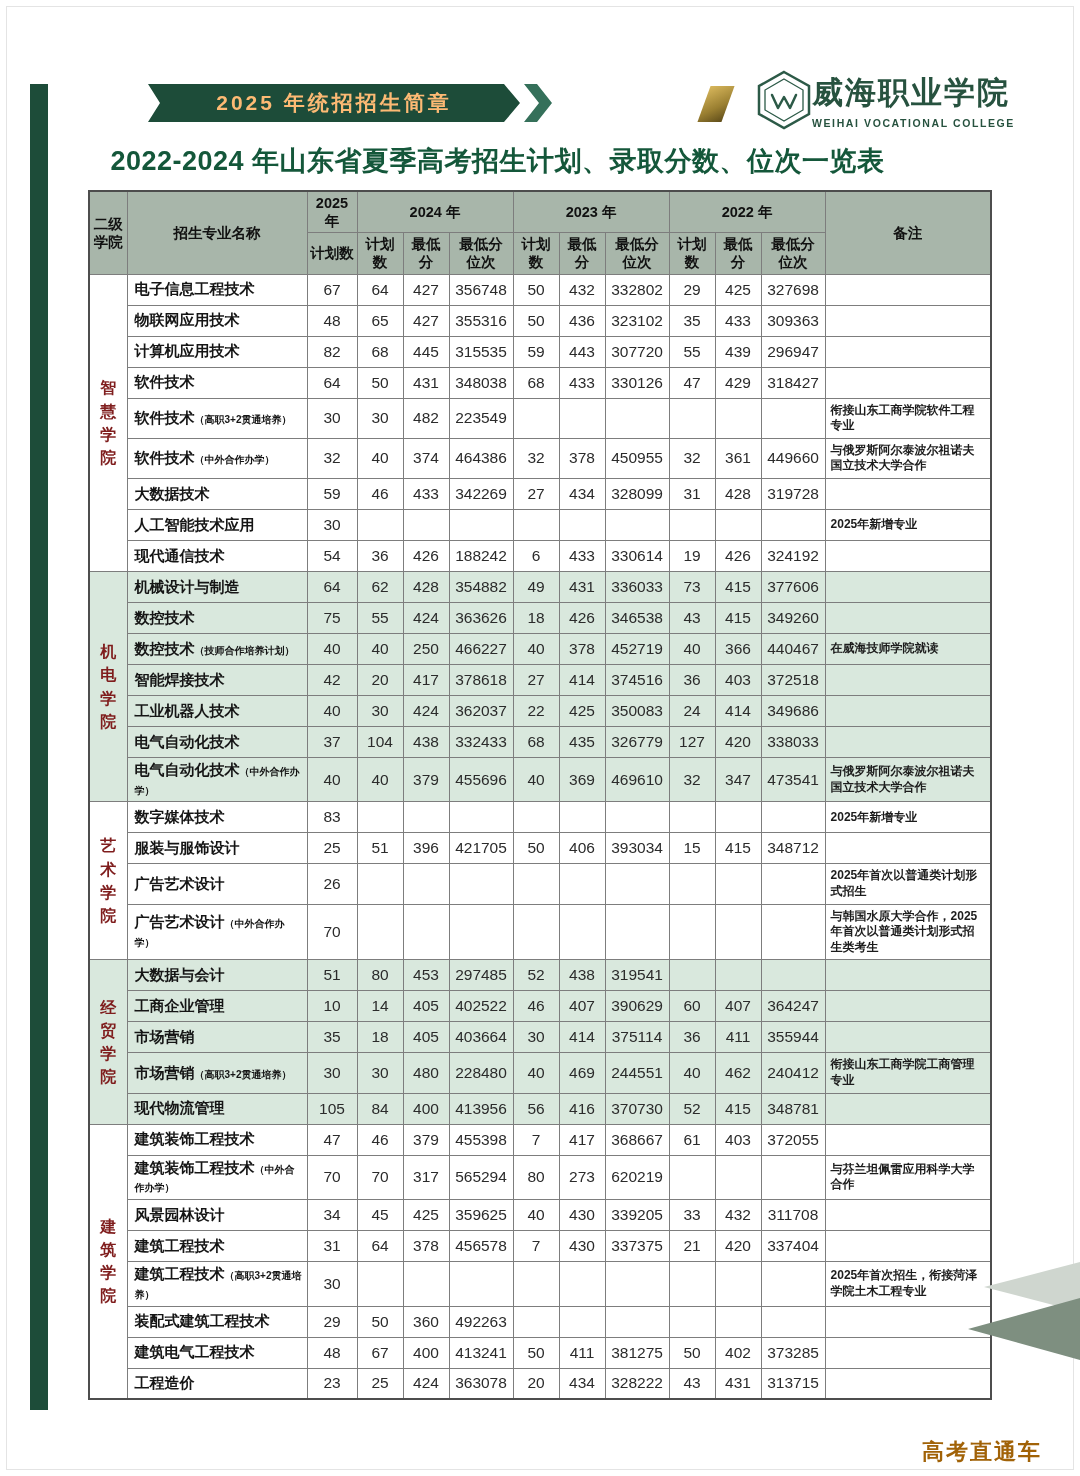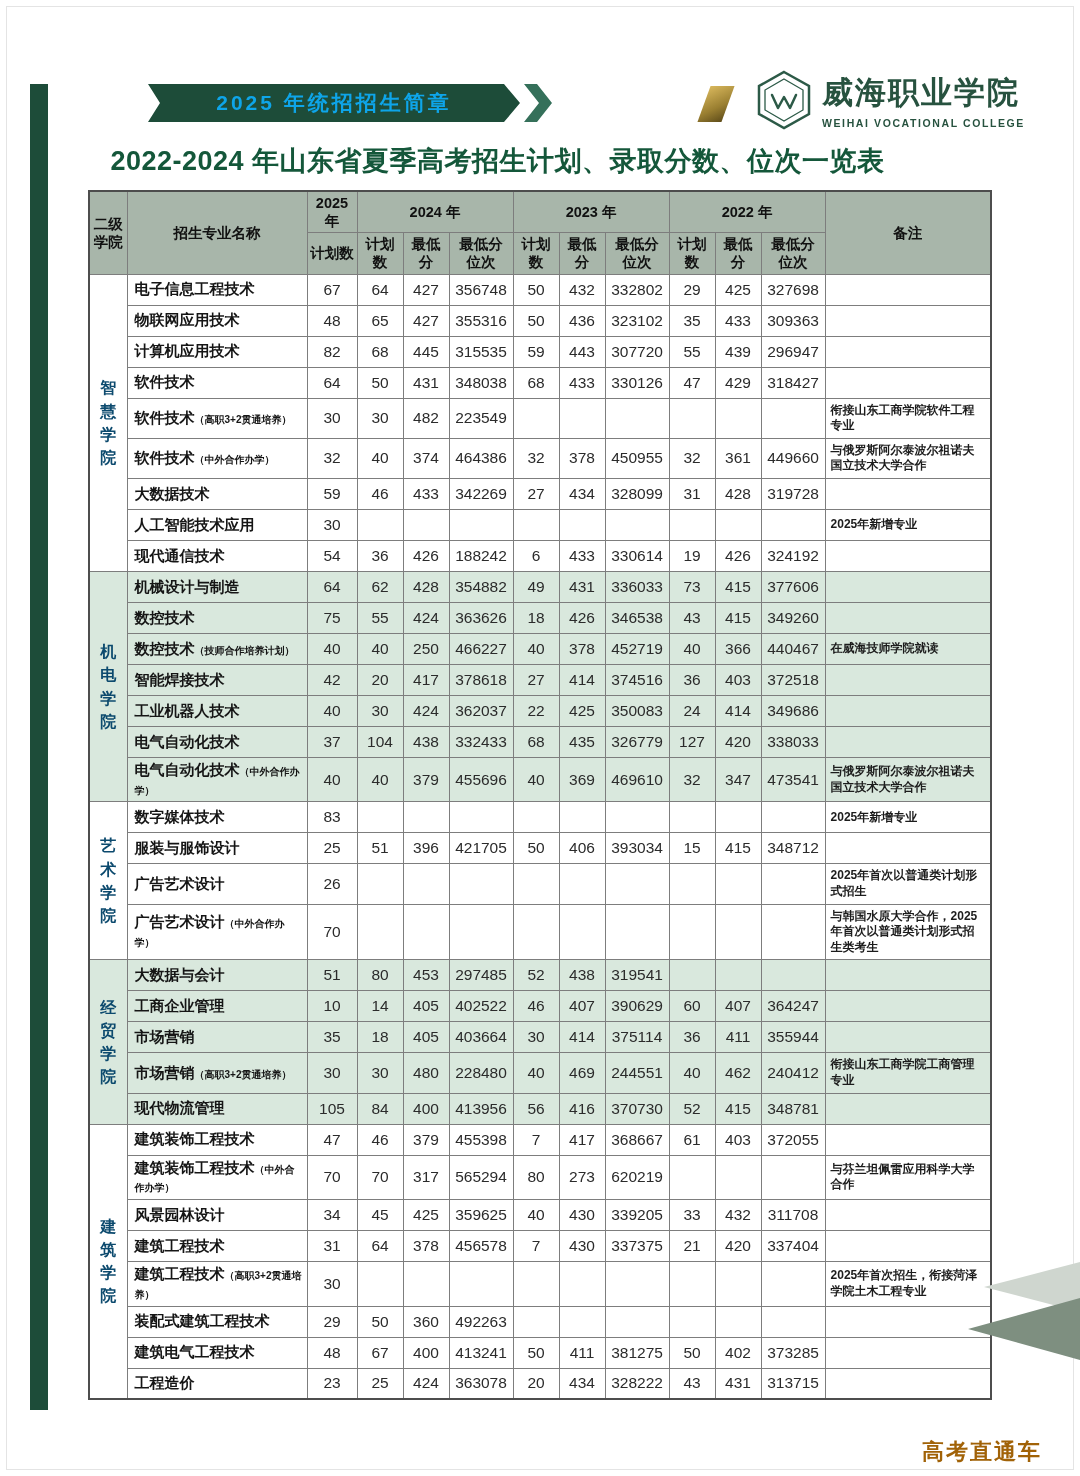--- a/index.html
+++ b/index.html
@@ -10,32 +10,32 @@
   }
   .frame { position:absolute; inset:6px; border:1px solid #e4e4e4; pointer-events:none; }
 
   .side-bar { position:absolute; left:30px; top:84px; width:18px; height:1326px; background:var(--brand,#1d4c39); }
 
   .banner {
     position:absolute; left:148px; top:84px; width:372px; height:38px;
     background:var(--brand,#1d4c39); display:flex; align-items:center; justify-content:center;
     clip-path:polygon(0 0,356px 0,372px 19px,356px 38px,0 38px,12px 19px);
   }
-  .banner-text { color:#0ea5e9; font-size:21px; font-weight:bold; letter-spacing:3px; }
+  .banner-text { color:#fdba74; font-size:21px; font-weight:bold; letter-spacing:3px; }
   .banner-chevron {
     position:absolute; left:524px; top:84px; width:28px; height:38px; background:#35705a;
     clip-path:polygon(0 0,13px 0,28px 19px,13px 38px,0 38px,15px 19px);
   }
   .gold-slash {
     position:absolute; left:704px; top:86px; width:24px; height:36px;
     transform:skewX(-20deg);
     background:linear-gradient(150deg,#d8b75c 0%,#9a7f31 60%,#5f4d1a 100%);
   }
 
-  .logo { position:absolute; left:756px; top:70px; display:flex; align-items:center; gap:10px; }
+  .logo { position:absolute; left:756px; top:70px; display:flex; align-items:center; }
   .logo-texts { display:flex; flex-direction:column; }
   .logo-name {
     font-size:31px; font-weight:bold; color:#27523f; letter-spacing:2px;
     font-family:"Liberation Serif","DejaVu Serif",serif;
   }
   .logo-sub { font-size:10.5px; font-weight:bold; color:#27523f; letter-spacing:1.6px; margin-top:3px; }
 
   .page-title {
     position:absolute; left:0; top:143px; width:995px; text-align:center;
     font-size:27px; font-weight:bold; color:var(--title,#14573a); letter-spacing:0.5px;
@@ -44,21 +44,21 @@
   .table-wrap { position:absolute; left:88px; top:190px; }
   table { border-collapse:collapse; table-layout:fixed; width:902px; border:2px solid #4d4d4d; }
   th,td { border:1px solid #7d7d7d; }
   thead th {
     background:var(--headbg,#a8b6aa); font-size:14.5px; font-weight:bold; color:#111;
     text-align:center; white-space:pre-line; line-height:1.25; padding:2px;
   }
   tr.year-row th { height:25px; }
   tr.sub-row th  { height:40px; }
   td { height:31px; text-align:center; font-size:15.5px; color:#2b2b2b; padding:3px; }
-  td.college { font-weight:bold; font-size:16px; white-space:pre-line; line-height:1.45; color:#0c4a6e; }
+  td.college { font-weight:bold; font-size:16px; white-space:pre-line; line-height:1.45; color:#7f1d1d; }
   td.major { text-align:left; padding-left:7px; font-weight:bold; font-size:15px; color:#151515; line-height:1.25; }
   td.major .note { font-size:10px; }
   td.remark { text-align:left; font-size:12px; font-weight:bold; line-height:1.3; padding:4px 5px; color:#1c1c1c; }
   tbody tr.tint td { background:var(--tint,#d9e8dd); }
 
   .tri-light { position:absolute; right:0; top:1262px; width:96px;  height:50px; background:#cfd6cf; clip-path:polygon(100% 0,100% 100%,0 50%); }
   .tri-dark  { position:absolute; right:0; top:1298px; width:112px; height:62px; background:#7e8f80; clip-path:polygon(100% 0,100% 100%,0 50%); }
 
   .watermark { position:absolute; right:38px; top:1437px; font-size:22px; font-weight:bold; color:#a16207; letter-spacing:2px; }
 </style>

